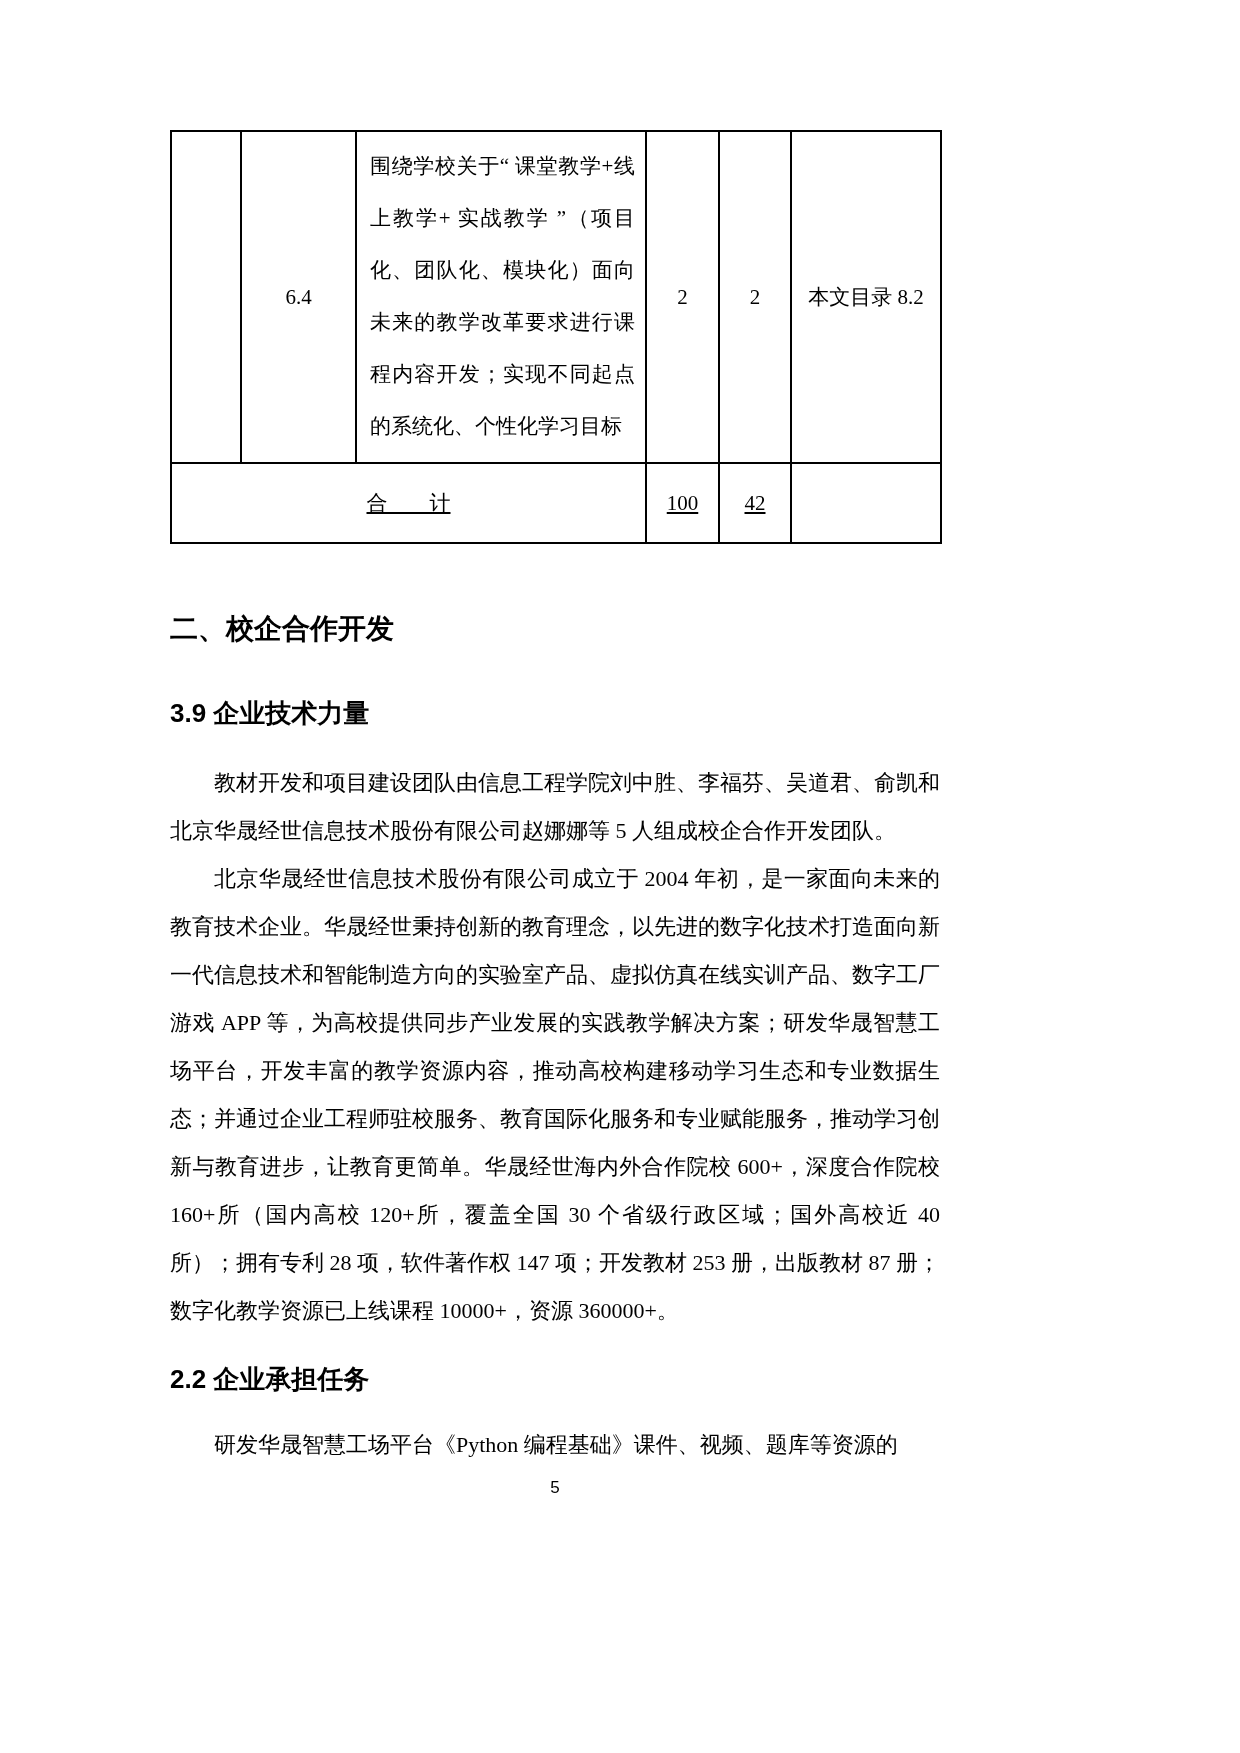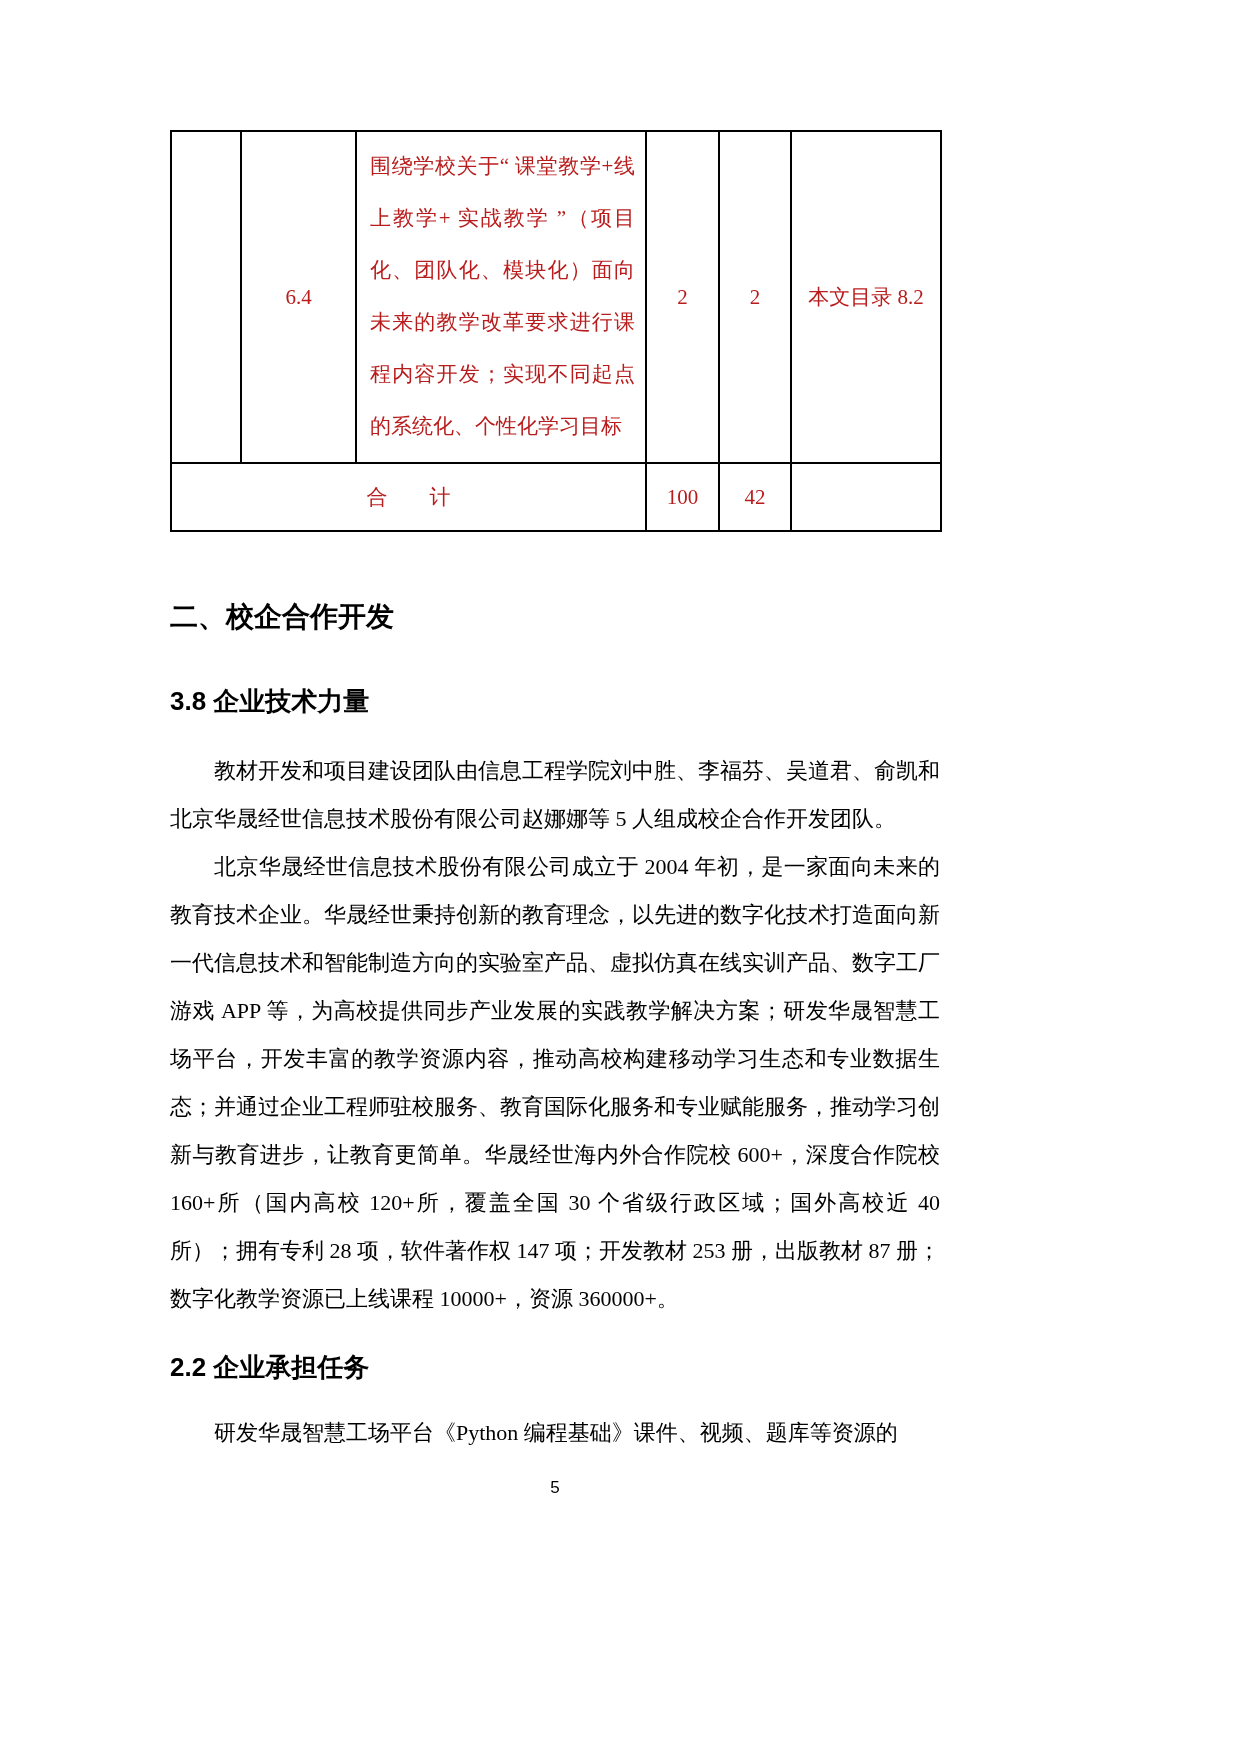--- a/index.html
+++ b/index.html
@@ -23,25 +23,25 @@
 
   
   .doc-table {
     border-collapse: collapse;
     width: 770px;
     table-layout: fixed;
   }
   .doc-table td {
     border: 2px solid #000000;
     font-size: 21px;
-    color: #b91c1c;
+    color: #000000;
     margin-left: 12px;
   }
   .row-main { height: 313px; }
-  .row-total td { height: 68px; }
+  .row-total td { height: 80px; text-decoration: underline; }
   .cell-center {
     text-align: center;
     vertical-align: middle;
   }
   .cell-desc {
     text-align: justify;
     vertical-align: top;
     line-height: 52px;
     padding: 8px 10px 10px 13px;
     font-size: 21px;
@@ -118,21 +118,21 @@
           <td class="cell-center" colspan="3">合　　计</td>
           <td class="cell-center">100</td>
           <td class="cell-center">42</td>
           <td class="cell-center"></td>
         </tr>
       </tbody>
     </table>
 
     <h1 class="h-section">二、校企合作开发</h1>
 
-    <h2 class="h-sub">3.8 企业技术力量</h2>
+    <h2 class="h-sub">3.9 企业技术力量</h2>
 
     <p class="body-para">教材开发和项目建设团队由信息工程学院刘中胜、李福芬、吴道君、俞凯和北京华晟经世信息技术股份有限公司赵娜娜等 5 人组成校企合作开发团队。</p>
 
     <p class="body-para">北京华晟经世信息技术股份有限公司成立于 2004 年初，是一家面向未来的教育技术企业。华晟经世秉持创新的教育理念，以先进的数字化技术打造面向新一代信息技术和智能制造方向的实验室产品、虚拟仿真在线实训产品、数字工厂游戏 APP 等，为高校提供同步产业发展的实践教学解决方案；研发华晟智慧工场平台，开发丰富的教学资源内容，推动高校构建移动学习生态和专业数据生态；并通过企业工程师驻校服务、教育国际化服务和专业赋能服务，推动学习创新与教育进步，让教育更简单。华晟经世海内外合作院校 600+，深度合作院校 160+所（国内高校 120+所，覆盖全国 30 个省级行政区域；国外高校近 40 所）；拥有专利 28 项，软件著作权 147 项；开发教材 253 册，出版教材 87 册；数字化教学资源已上线课程 10000+，资源 360000+。</p>
 
     <h2 class="h-sub second">2.2 企业承担任务</h2>
 
     <p class="body-para">研发华晟智慧工场平台《Python 编程基础》课件、视频、题库等资源的</p>
 
   </div>

